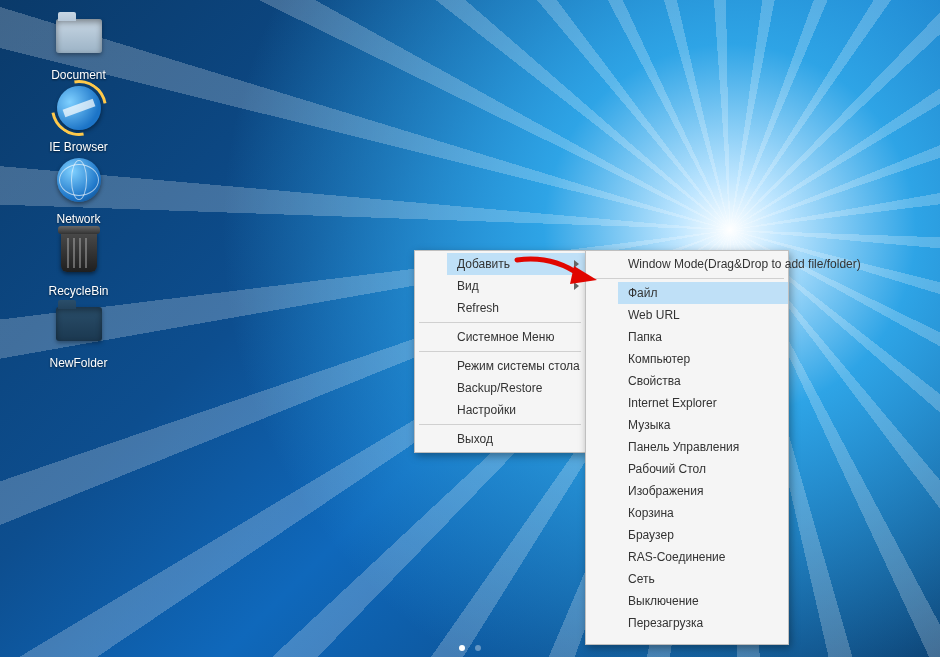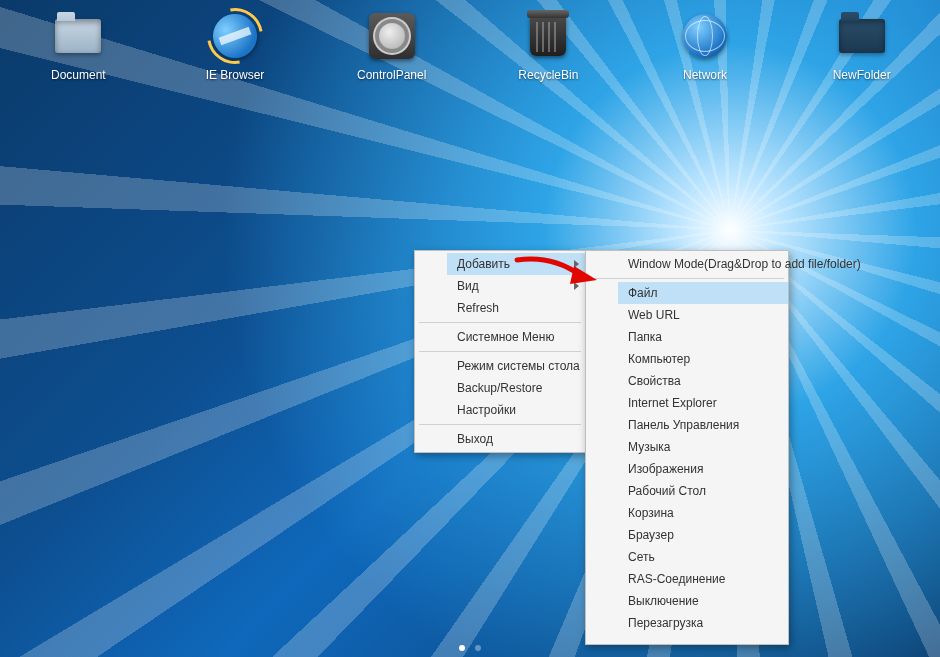--- a/index.html
+++ b/index.html
@@ -31,20 +31,21 @@
   }
 
   
   .desktop-icons {
     position: absolute;
     top: 10px;
     left: 0;
     right: 0;
     display: flex;
     flex-wrap: nowrap;
+    flex-direction: column;
   }
   .dicon {
     width: 157px;
     text-align: center;
     color: #fff;
     font-size: 12px;
     user-select: none;
     cursor: pointer;
   }
   .dicon .glyph {
@@ -206,39 +207,31 @@
   <div class="dicon">
     <div class="glyph">
         <div class="ie-shape">
           <div class="ie-ring"></div>
         </div>
       </div>
     <div class="label">IE Browser</div>
   </div>
   <div class="dicon">
     <div class="glyph">
-        <div class="ctrl-shape">
-          <div class="gear"></div>
-        </div>
-      </div>
-    <div class="label">ControlPanel</div>
+        <div class="globe-shape"></div>
+      </div>
+    <div class="label">Network</div>
   </div>
   <div class="dicon">
     <div class="glyph">
         <div class="bin-shape">
           <div class="stripes"></div>
         </div>
       </div>
     <div class="label">RecycleBin</div>
-  </div>
-  <div class="dicon">
-    <div class="glyph">
-        <div class="globe-shape"></div>
-      </div>
-    <div class="label">Network</div>
   </div>
   <div class="dicon">
     <div class="glyph">
         <div class="folder-shape folder-teal"></div>
       </div>
     <div class="label">NewFolder</div>
   </div>
 </div>
 
 <div id="menu1" class="ctx-menu">
@@ -257,28 +250,28 @@
 
 <div id="menu2" class="ctx-menu">
   <div class="ctx-item"><span>Window Mode(Drag&amp;Drop to add file/folder)</span></div>
   <div class="ctx-sep"></div>
   <div class="ctx-item highlight"><span>Файл</span></div>
   <div class="ctx-item"><span>Web URL</span></div>
   <div class="ctx-item"><span>Папка</span></div>
   <div class="ctx-item"><span>Компьютер</span></div>
   <div class="ctx-item"><span>Свойства</span></div>
   <div class="ctx-item"><span>Internet Explorer</span></div>
+  <div class="ctx-item"><span>Музыка</span></div>
   <div class="ctx-item"><span>Панель Управления</span></div>
-  <div class="ctx-item"><span>Музыка</span></div>
+  <div class="ctx-item"><span>Рабочий Стол</span></div>
   <div class="ctx-item"><span>Изображения</span></div>
-  <div class="ctx-item"><span>Рабочий Стол</span></div>
   <div class="ctx-item"><span>Корзина</span></div>
   <div class="ctx-item"><span>Браузер</span></div>
+  <div class="ctx-item"><span>RAS-Соединение</span></div>
   <div class="ctx-item"><span>Сеть</span></div>
-  <div class="ctx-item"><span>RAS-Соединение</span></div>
   <div class="ctx-item"><span>Выключение</span></div>
   <div class="ctx-item"><span>Перезагрузка</span></div>
   <div class="ctx-item"></div>
 
 </div>
 
 <svg class="arrow-svg" viewBox="0 0 90 40">
   <defs></defs>
   <path d="M5 10 Q 40 5 68 25" stroke="#e10600" stroke-width="5" fill="none" stroke-linecap="round"></path>
   <polygon points="62,16 85,30 58,34" fill="#e10600"></polygon>

